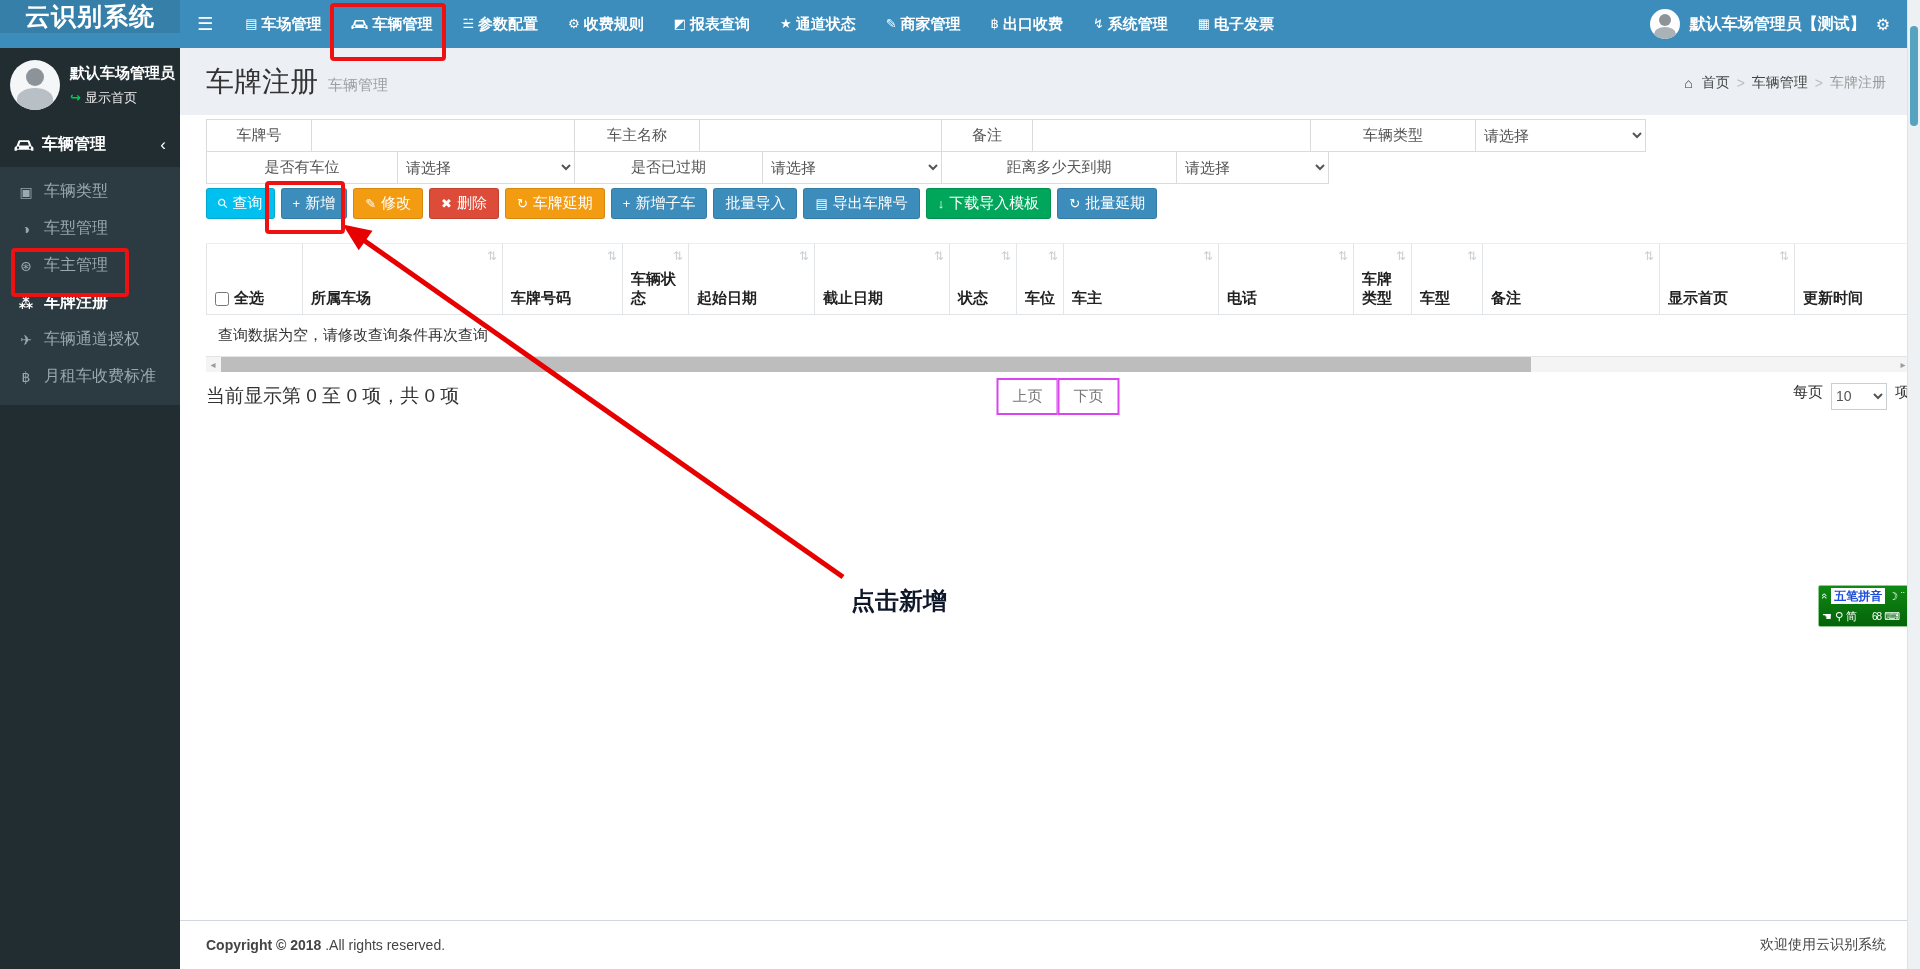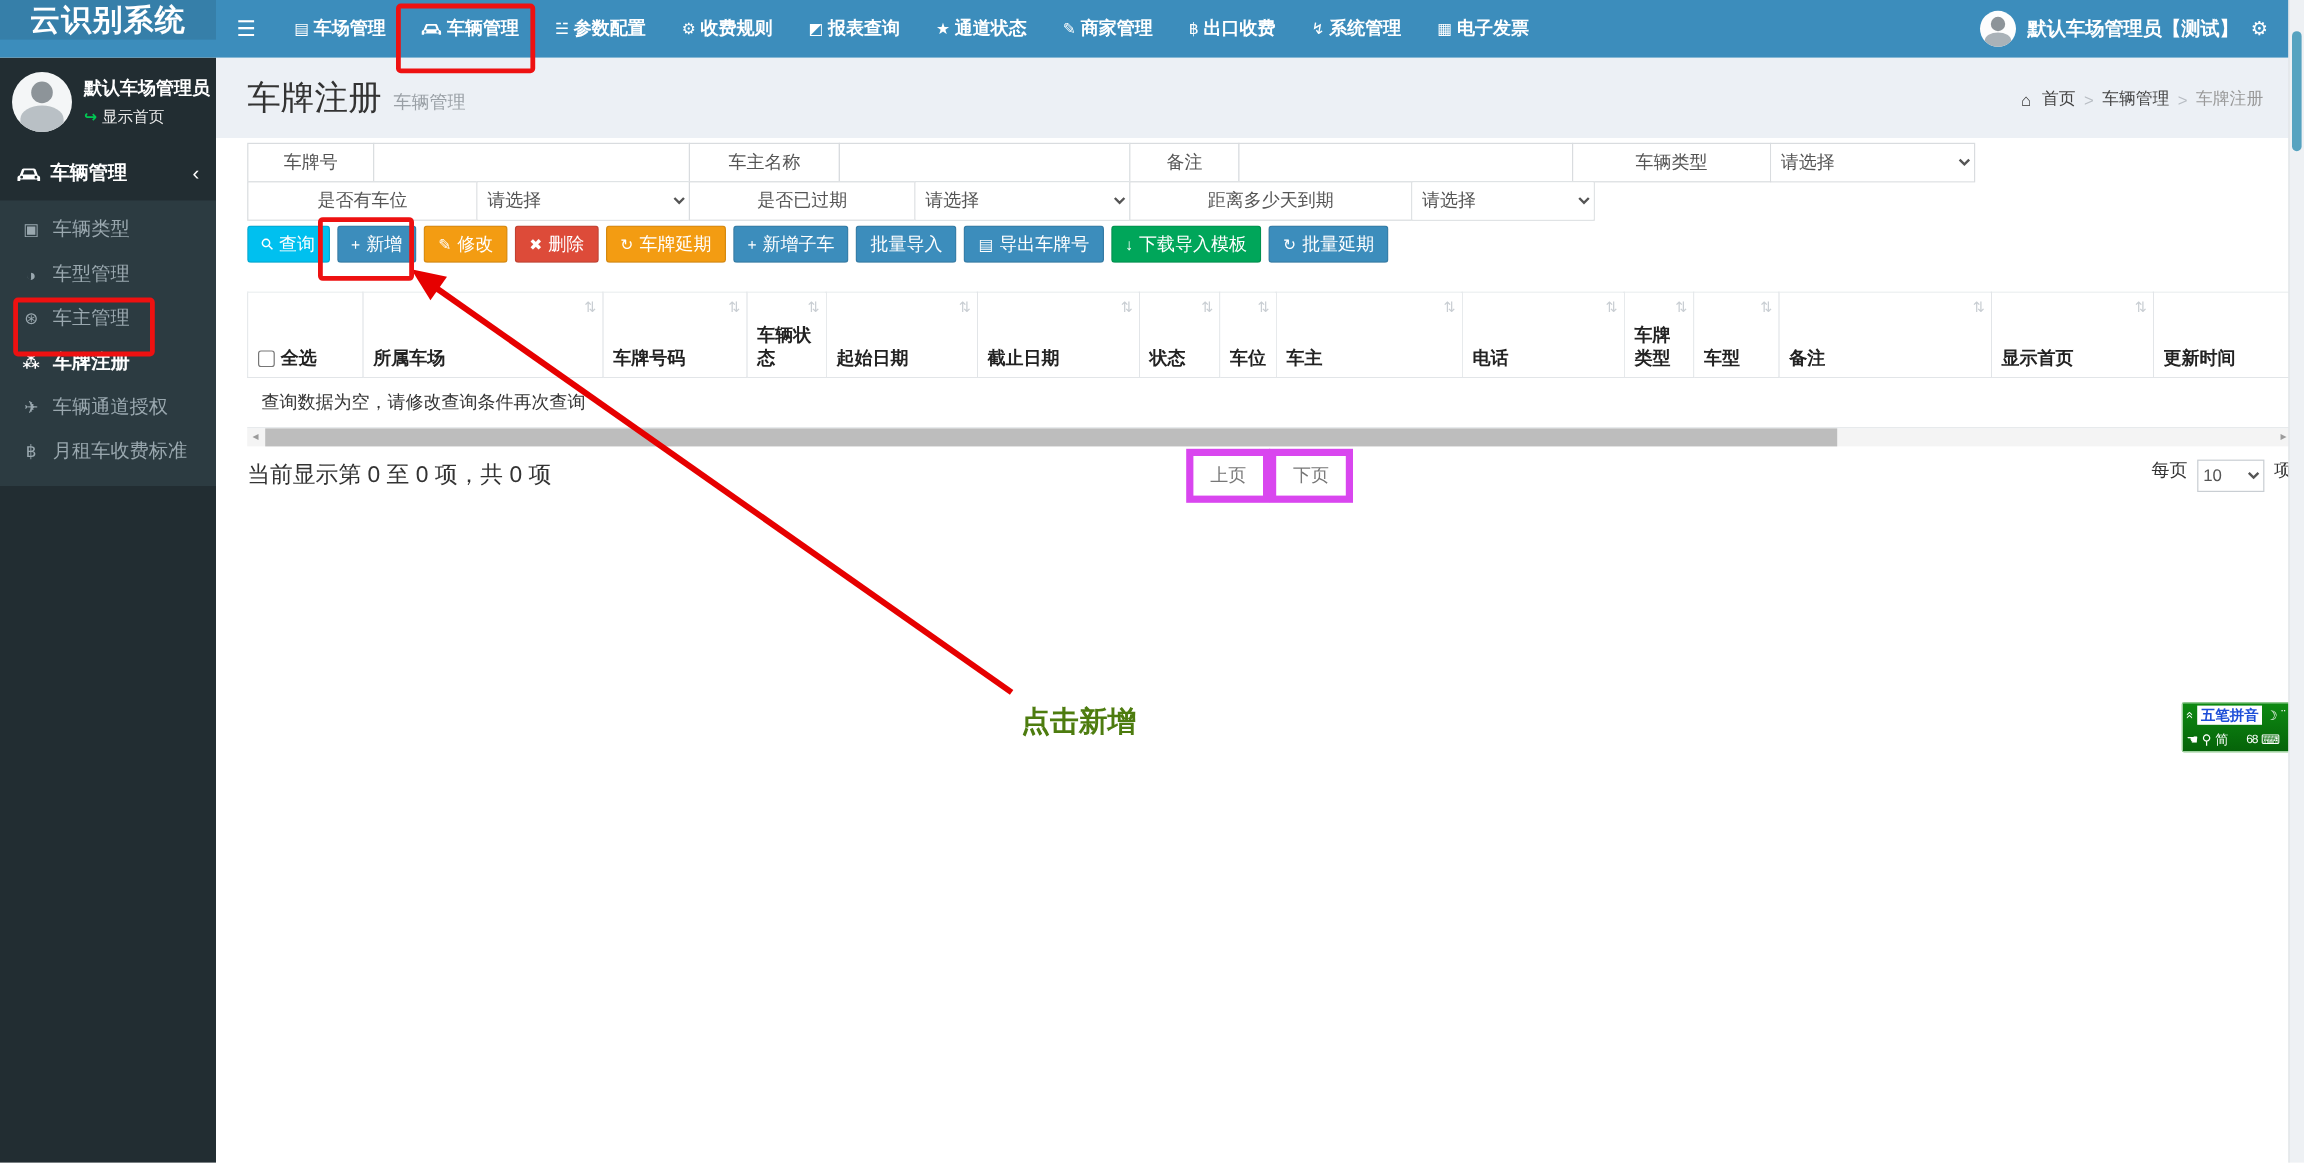--- a/index.html
+++ b/index.html
@@ -72,34 +72,34 @@
   
   .hscroll{width:1704px;height:15px;background:#f4f4f4;position:relative;margin-top:0;}
   .hscroll .harrow{position:absolute;top:0;width:14px;height:15px;color:#9b9b9b;font-size:10px;line-height:15px;text-align:center;}
   .hscroll .harrow.left{left:0;}
   .hscroll .harrow.right{right:0;}
   .hthumb{position:absolute;left:15px;top:0;width:1310px;height:15px;background:#bdbdbd;cursor:pointer;}
   
   .pagerow{width:1704px;margin-top:7px;position:relative;height:34px;display:flex;align-items:center;}
   .pinfo{font-size:19px;color:#333;}
   .pager{position:absolute;left:50%;transform:translateX(-50%);display:flex;}
-  .pbtn{border:6px solid #d946ef;background:#fff;color:#777;font-size:15px;padding:7px 14px;cursor:pointer;}
+  .pbtn{border:2px solid #d946ef;background:#fff;color:#777;font-size:15px;padding:7px 14px;cursor:pointer;}
   .pbtn + .pbtn{margin-left:-1px;}
   .pright{margin-left:auto;display:flex;align-items:flex-start;gap:8px;font-size:15px;color:#333;}
   .pright select{width:56px;height:27px;border:1px solid #c9ced3;color:#555;font-size:14px;font-family:inherit;background:#fff;}
   
   .footer{position:absolute;left:180px;right:0;bottom:0;height:49px;background:#fff;border-top:1px solid #d2d6de;box-sizing:border-box;display:flex;align-items:center;padding:0 34px 0 26px;font-size:14px;color:#444;z-index:4;}
   .footer .fright{margin-left:auto;}
   
   .redbox{position:absolute;border:4px solid #ee1111;border-radius:4px;z-index:40;pointer-events:none;}
   .rb-nav{left:330px;top:3px;width:108px;height:50px;}
   .rb-btn{left:265px;top:181px;width:72px;height:45px;}
   .rb-side{left:11px;top:248px;width:110px;height:41px;}
   .anno-svg{position:absolute;left:0;top:0;z-index:39;pointer-events:none;}
-  .anno-text{position:absolute;left:851px;top:585px;font-size:24px;font-weight:bold;color:#4d7c0f;z-index:40;}
+  .anno-text{position:absolute;left:851px;top:585px;font-size:24px;font-weight:bold;color:#0f172a;z-index:40;}
   
   .ime{position:absolute;left:1818px;top:585px;width:102px;height:40px;background:linear-gradient(#0e8a12,#056309);border:1px solid #8fc98f;border-radius:2px;z-index:45;color:#fff;font-size:11px;}
   .ime-row{display:flex;align-items:center;height:20px;padding:0 3px;gap:3px;}
   .ime-name{background:#fff;color:#1d4ed8;font-weight:bold;font-size:12px;padding:0 3px;line-height:16px;white-space:nowrap;}
   .ime-up{display:inline-block;transform:rotate(90deg);font-size:11px;}
   .ime i{font-style:normal;cursor:pointer;}
   .ime .g68{font-size:10px;letter-spacing:-1px;padding-left:12px;}
   
   .vscroll{position:absolute;right:0;top:0;bottom:0;width:12px;background:#eef1f4;border-left:1px solid #dfe3e7;z-index:50;}
   .vthumb{position:absolute;left:2px;top:26px;width:8px;height:100px;background:#56a3c0;border-radius:4px;cursor:pointer;}
@@ -357,20 +357,24 @@
         </div>
         <div class="pright">
           <span>每页</span>
           <select><option>10</option></select>
           <span>项</span>
         </div>
       </div>
     </div>
   </main>
 
+  <footer class="footer">
+    <span><b>Copyright © 2018</b><span> .All rights reserved.</span></span>
+    <span class="fright">欢迎使用云识别系统</span>
+  </footer>
 
   <div class="redbox rb-nav"></div>
   <div class="redbox rb-btn"></div>
   <div class="redbox rb-side"></div>
   <svg class="anno-svg" width="1920" height="969">
     <line x1="843" y1="577" x2="362" y2="239" stroke="#e60000" stroke-width="5"></line>
     <polygon points="342.7,224.4 372.5,230.7 358.7,250.3" fill="#e60000"></polygon>
   </svg>
   <div class="anno-text">点击新增</div>
 

